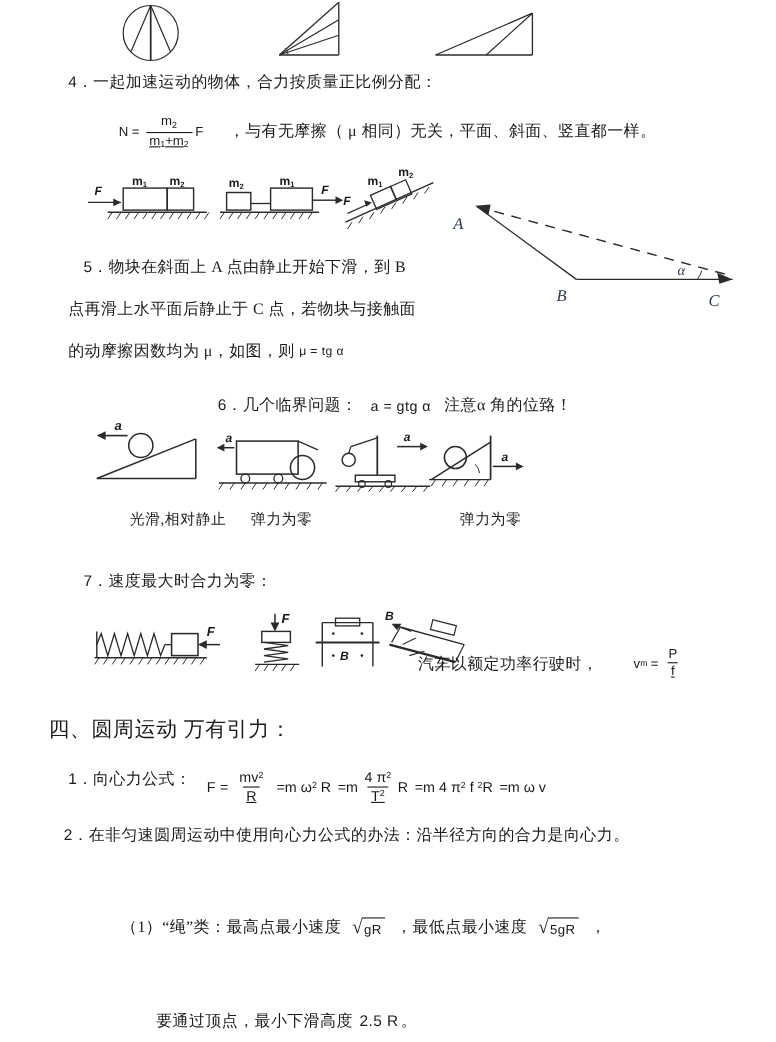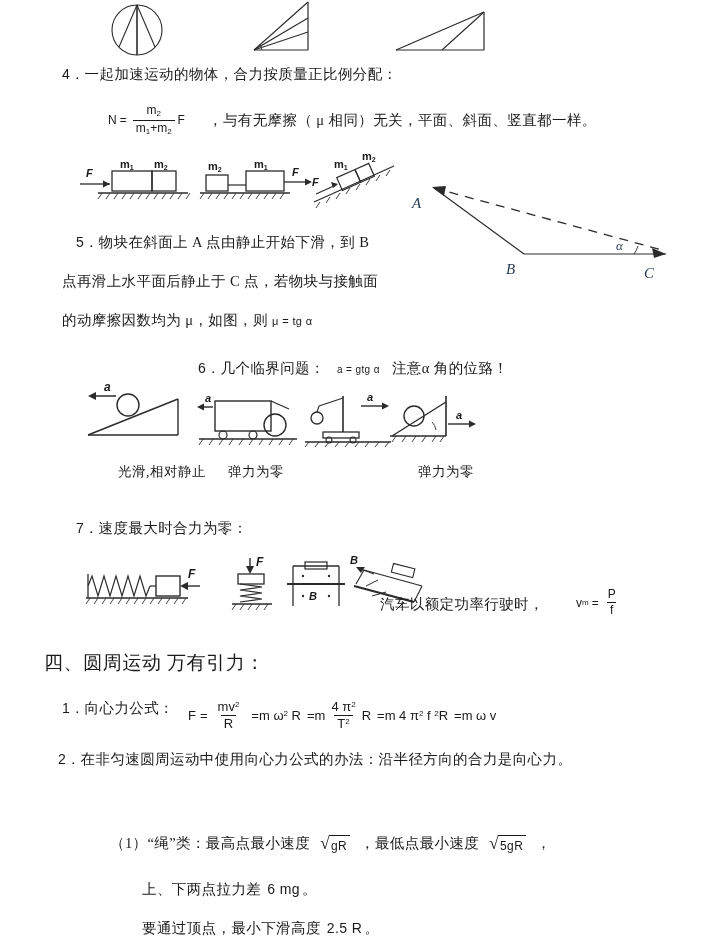--- a/index.html
+++ b/index.html
@@ -51,21 +51,21 @@
   }
   .frac {
     display: inline-flex;
     flex-direction: column;
     align-items: center;
     vertical-align: middle;
     margin: 0 3px;
     line-height: 1.1;
   }
   .frac .top { padding: 0 3px 1px 3px; }
-  .frac .bot { padding: 1px 3px 0 3px; border-top: 1.2px solid #1a1a1a; }
+  .frac .bot { padding: 1px 3px 0 3px; border-top: 1.2px solid #1a1a1a; text-decoration: underline; }
   sub { font-size: 8px; vertical-align: -0.25em; }
   sup { font-size: 8px; vertical-align: 0.5em; }
   .sqrt {
     display: inline-flex;
     align-items: stretch;
     vertical-align: middle;
   }
   .sqrt .radix { font-size: 17px; line-height: 1; margin-right: -1px; }
   .sqrt .rad-body {
     border-top: 1.2px solid #1a1a1a;
@@ -235,21 +235,21 @@
       <polygon class="fillblk" points="262,72 248,66 250,76"></polygon>
       <path class="stroke" d="M230 72 A 26 26 0 0 0 234 64" stroke-width="0.9"></path>
       <text class="lbl" x="8" y="26" font-size="15">A</text>
       <text class="lbl" x="102" y="92" font-size="15">B</text>
       <text class="lbl" x="240" y="96" font-size="15">C</text>
       <text class="lbl" x="212" y="68" font-size="13">α</text>
     </svg>
   </div>
 
   <div class="abs para" style="left:198px; top:358px;">
-    <span class="num">6．</span><span>几个临界问题：</span><span class="math" style="font-size:10px; margin:0 12px;">a = gtg α</span><span>注意α 角的位臵！</span>
+    <span class="num">6．</span><span>几个临界问题：</span><span class="math" style="font-size:13px; margin:0 12px;">a = gtg α</span><span>注意α 角的位臵！</span>
   </div>
 
   <div class="abs" style="left:82px; top:383px;">
     <svg width="110" height="62" viewBox="0 0 110 62">
       <line class="stroke" x1="6" y1="52" x2="96" y2="52" stroke-width="1.4"></line>
       <line class="stroke" x1="6" y1="52" x2="96" y2="16" stroke-width="1.4"></line>
       <line class="stroke" x1="96" y1="16" x2="96" y2="52" stroke-width="1.4"></line>
       <circle class="stroke" cx="46" cy="22" r="11" stroke-width="1.4"></circle>
       <line class="stroke" x1="8" y1="13" x2="34" y2="13" stroke-width="1.5"></line>
       <polygon class="fillblk" points="6,13 14,9 14,17"></polygon>
@@ -466,21 +466,18 @@
       <span class="rad-body">gR</span>
     </span>
     <span>，最低点最小速度</span>
     <span class="sqrt" style="margin:0 6px;">
       <span class="radix">√</span>
       <span class="rad-body">5gR</span>
     </span>
     <span>，</span>
   </div>
 
-  <div class="abs para" style="left:142px; top:879px;">
-    <span>上、下两点拉力差 </span><span class="num" style="margin:0 2px;">6 mg</span><span>。</span>
-  </div>
 
   <div class="abs para" style="left:142px; top:918px;">
     <span>要通过顶点，最小下滑高度 </span><span class="num" style="margin:13px 2px;">2.5 R</span><span>。</span>
   </div>
 
 </div>
 
 </body></html>

